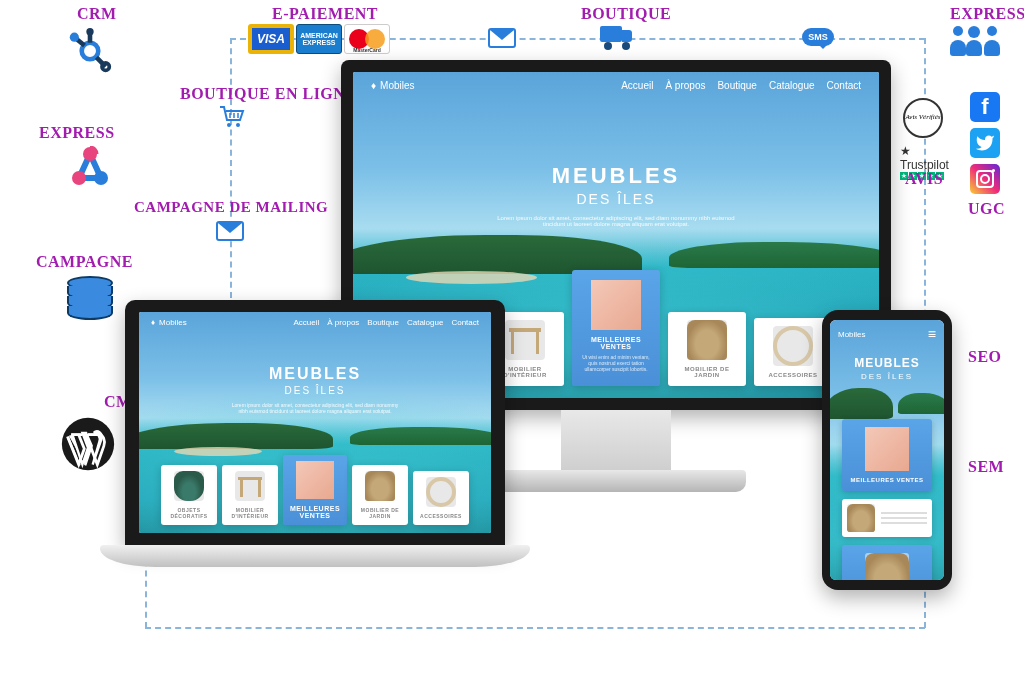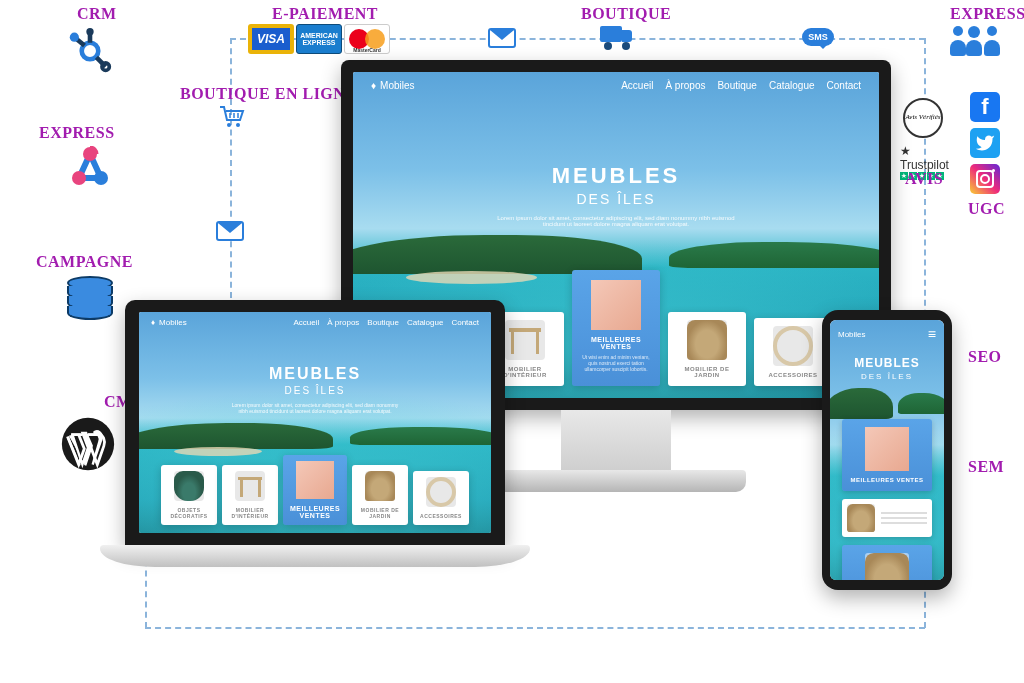--- a/index.html
+++ b/index.html
@@ -266,20 +266,21 @@
 <div class="lbl" style="left:180px; top:85px;">BOUTIQUE EN LIGNE</div>
 <div class="cart" style="left:218px; top:105px;"><svg viewBox="0 0 28 24">
         <path d="M2 2 L6 2 L9 15 L22 15 L25 6 L8 6" stroke="#2a7edb" stroke-width="2" fill="none"></path>
         <circle cx="11" cy="20" r="2" fill="#2a7edb"></circle>
         <circle cx="20" cy="20" r="2" fill="#2a7edb"></circle>
         <line x1="12" y1="8" x2="12" y2="13" stroke="#2a7edb" stroke-width="1.5"></line>
         <line x1="16" y1="8" x2="16" y2="13" stroke="#2a7edb" stroke-width="1.5"></line>
         <line x1="20" y1="8" x2="20" y2="13" stroke="#2a7edb" stroke-width="1.5"></line>
       </svg></div>
 
+<div class="lbl" style="left:134px; top:199px; font-size:15px;">CAMPAGNE DE MAILING</div>
 <div class="mail-ic" style="left:216px; top:221px;"></div>
 
 <div class="monitor">
   <div class="mon-frame">
     <div class="mon-screen">
       <div class="site">
         <div class="sky"></div>
             <div class="island"></div>
             <div class="island2"></div>
             <div class="sand"></div>

